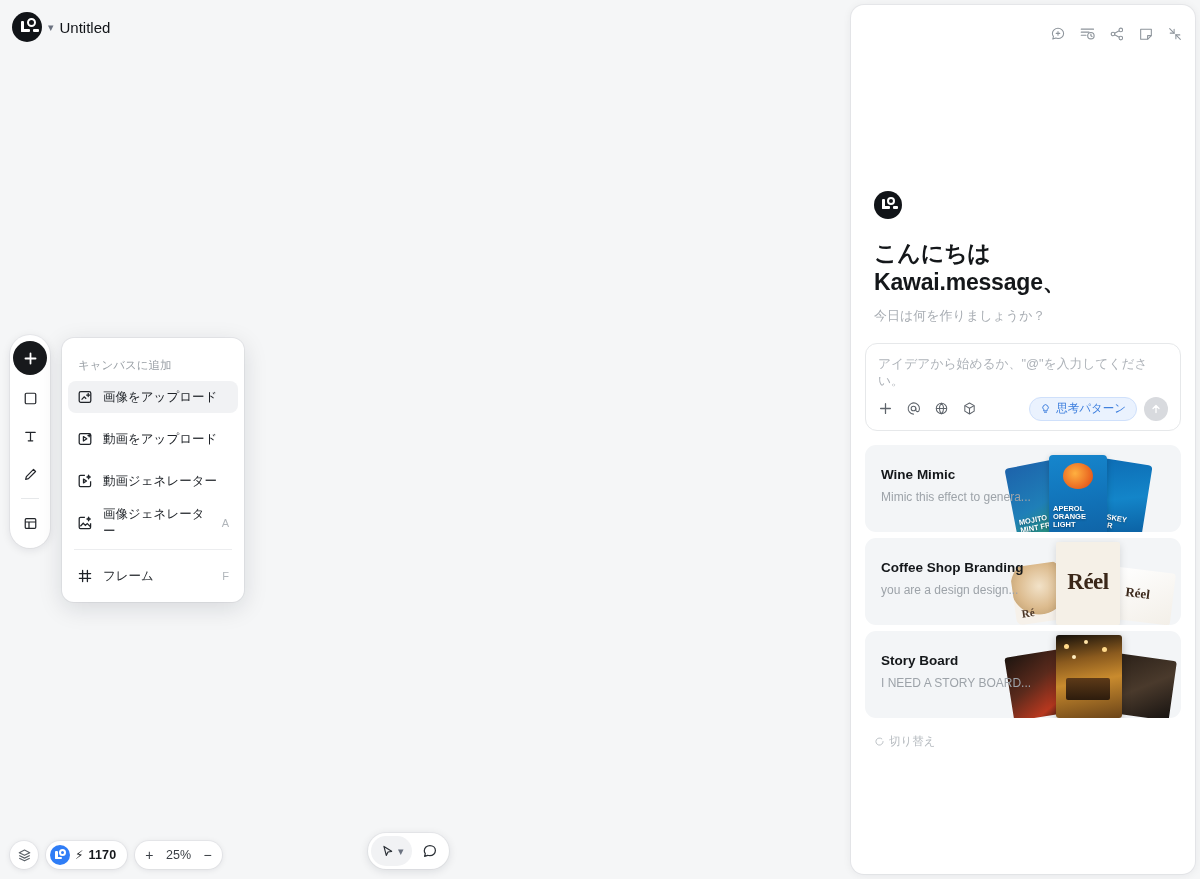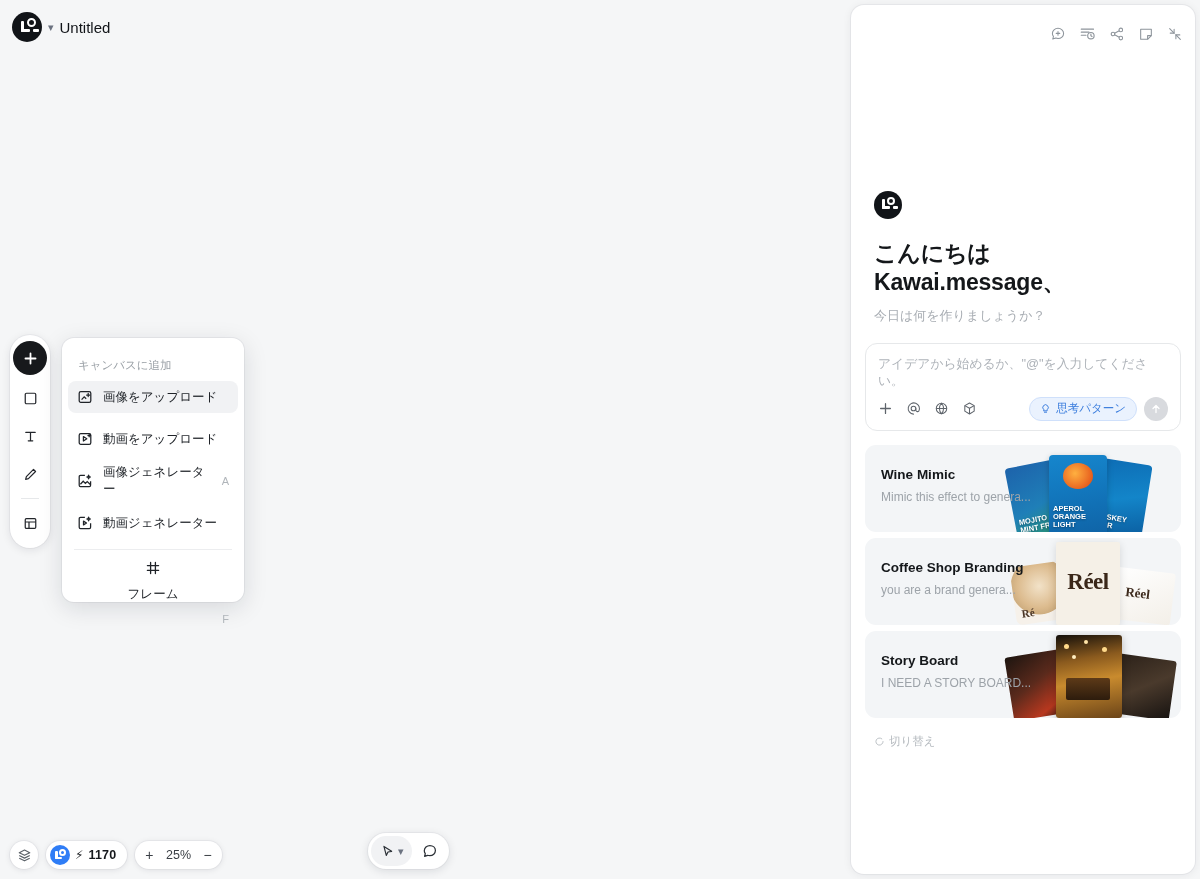--- a/index.html
+++ b/index.html
@@ -70,21 +70,21 @@
   }
   .add-menu-label {
     font-size: 11.5px; color: #9aa0a6; padding: 4px 10px 8px;
   }
   .add-item {
     display: flex; align-items: center; gap: 10px;
     height: 32px; padding: 0 9px; border-radius: 8px;
     font-size: 12.5px; color: #1f2328; cursor: pointer;
     margin-bottom: 10px;
   }
-  .add-item:last-child { margin-bottom: 0; flex-direction: column; }
+  .add-item:last-child { margin-bottom: 0; }
   .add-item.active { background: #f1f2f4; }
   .add-item .ico { width: 16px; height: 16px; flex: none; color: #1f2328; }
   .add-item .kbd { margin-left: auto; font-size: 11px; color: #b0b5ba; }
   .menu-sep { height: 1px; background: #ecedef; margin: 2px 6px 10px; }
 
   
   .status-bar {
     position: absolute; left: 10px; bottom: 10px;
     display: flex; align-items: center; gap: 8px;
   }
@@ -300,38 +300,38 @@
         </svg>
       </span>
       <span>動画をアップロード</span>
       <span class="kbd"></span>
     </div>
 
     <div class="add-item">
       <span class="ico">
         <svg width="16" height="16" viewBox="0 0 16 16" fill="none" stroke="currentColor" stroke-width="1.25">
           <path d="M13.6 8.2v4.1a1.3 1.3 0 01-1.3 1.3H3.5a1.3 1.3 0 01-1.3-1.3V3.7a1.3 1.3 0 011.3-1.3h4.4"></path>
-          <path d="M3.4 11.2l2.8-3 2.2 2.2 1.8-1.8 3.4 3.2"></path>
+          <path d="M6.5 6.1l3 1.9-3 1.9z" stroke-linejoin="round"></path>
           <path d="M11.6 2.2l.5 1.3 1.3.5-1.3.5-.5 1.3-.5-1.3-1.3-.5 1.3-.5z" stroke-linejoin="round"></path>
         </svg>
       </span>
-      <span>画像ジェネレーター</span>
-      <span class="kbd">A</span>
+      <span>動画ジェネレーター</span>
+      <span class="kbd"></span>
     </div>
 
     <div class="add-item">
       <span class="ico">
         <svg width="16" height="16" viewBox="0 0 16 16" fill="none" stroke="currentColor" stroke-width="1.25">
           <path d="M13.6 8.2v4.1a1.3 1.3 0 01-1.3 1.3H3.5a1.3 1.3 0 01-1.3-1.3V3.7a1.3 1.3 0 011.3-1.3h4.4"></path>
-          <path d="M6.5 6.1l3 1.9-3 1.9z" stroke-linejoin="round"></path>
+          <path d="M3.4 11.2l2.8-3 2.2 2.2 1.8-1.8 3.4 3.2"></path>
           <path d="M11.6 2.2l.5 1.3 1.3.5-1.3.5-.5 1.3-.5-1.3-1.3-.5 1.3-.5z" stroke-linejoin="round"></path>
         </svg>
       </span>
-      <span>動画ジェネレーター</span>
-      <span class="kbd"></span>
+      <span>画像ジェネレーター</span>
+      <span class="kbd">A</span>
     </div>
 
     <div class="menu-sep"></div>
 
     <div class="add-item">
       <span class="ico">
         <svg width="16" height="16" viewBox="0 0 16 16" fill="none" stroke="currentColor" stroke-width="1.3" stroke-linecap="round">
           <path d="M5.6 2.4v11.2M10.4 2.4v11.2M2.4 5.6h11.2M2.4 10.4h11.2"></path>
         </svg>
       </span>
@@ -507,21 +507,21 @@
               <div style="position:absolute;left:14px;top:8px;width:30px;height:26px;border-radius:50%;
                    background:radial-gradient(circle at 40% 40%,#ffb040,#e8621f 70%,#c0431a);"></div>
               <div class="th-label">APEROL ORANGE LIGHT</div>
             </div>
           </div>
         </div>
 
         <div class="card">
           <div class="card-text">
             <div class="card-title">Coffee Shop Branding</div>
-            <div class="card-desc">you are a brand genera...</div>
+            <div class="card-desc">you are a design design...</div>
           </div>
           <div class="card-art">
             <div class="thumb" style="left:12px;top:26px;width:54px;height:58px;border-radius:6px;transform:rotate(-8deg);
                  background:radial-gradient(circle at 50% 38%,#f2e2c8 0%,#dcbb8e 48%,#cfae80 62%,#f6f1ea 64%);">
               <div style="position:absolute;left:6px;bottom:5px;font-size:11px;font-weight:700;color:#4a3526;
                    font-family:'Liberation Serif',serif;">Ré</div>
             </div>
             <div class="thumb" style="left:110px;top:32px;width:62px;height:52px;border-radius:3px;transform:rotate(7deg);
                  background:linear-gradient(150deg,#ffffff,#f3efe8);">
               <div style="position:absolute;left:14px;top:16px;font-size:13px;font-weight:700;color:#3d2a1d;

